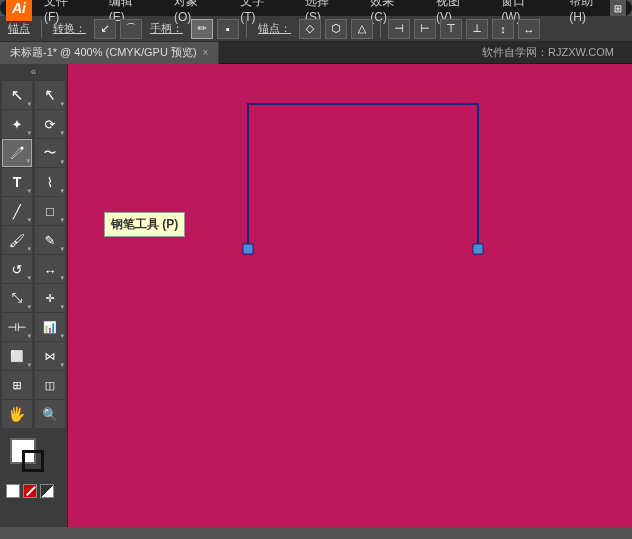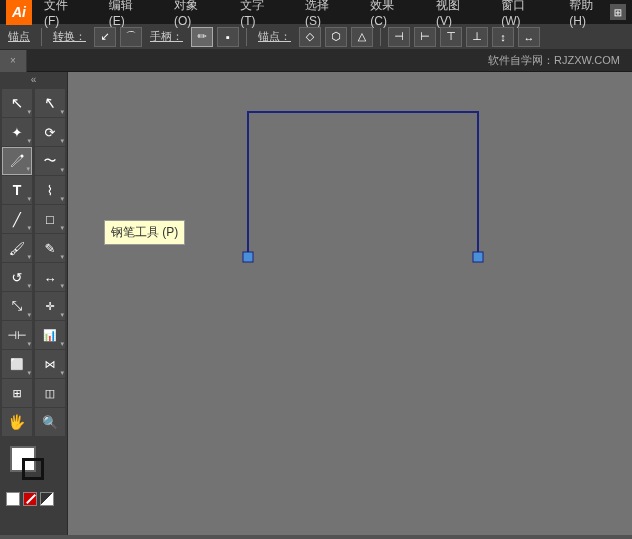--- a/index.html
+++ b/index.html
@@ -1,24 +1,25 @@
 <!DOCTYPE html>
 <html><head>
   <meta charset="utf-8">
   <style>
     * { margin: 0; padding: 0; box-sizing: border-box; }
     body { width: 632px; height: 539px; background: #535353; font-family: Arial, sans-serif; font-size: 12px; color: #fff; overflow: hidden; user-select: none; }
 
     
     .title-bar {
-      height: 24px;
+      height: 16px;
       background: #1a1a1a;
       display: flex;
       align-items: center;
       padding: 0 6px;
+      border-radius: 11px;
     }
     .ai-logo {
       width: 26px; height: 26px;
       background: #ff6a00;
       display: flex; align-items: center; justify-content: center;
       font-weight: bold; font-size: 14px; color: #fff;
       margin-right: 4px;
       font-style: italic;
     }
     .menu-bar {
@@ -67,21 +68,21 @@
       background: #535353;
       padding: 0 10px;
       display: flex; align-items: center; gap: 6px;
       font-size: 11px; color: #ddd;
       border-right: 1px solid #3a3a3a;
       cursor: pointer;
     }
     .tab-close { font-size: 10px; color: #aaa; cursor: pointer; }
     .tab-right-info {
       margin-left: auto;
-      padding-right: 12px;
+      padding-right: 18px;
       font-size: 11px;
       color: #aaa;
     }
 
     
     .main-area {
       display: flex;
       height: calc(539px - 28px - 26px - 22px);
     }
 
@@ -127,23 +128,24 @@
       z-index: 100;
       pointer-events: none;
     }
     .swatch-bottom {
       padding: 4px 2px 4px 4px;
     }
 
     
     .canvas-area {
       flex: 1;
-      background: #737373;
+      background: #be185d;
       position: relative;
       overflow: hidden;
+      font-weight: bold;
     }
     
     .path-container {
       position: absolute;
       left: 170px;
       top: 30px;
       width: 250px;
       height: 160px;
     }
     .path-svg {
@@ -191,20 +193,21 @@
   <div class="tb-btn">⊣</div>
   <div class="tb-btn">⊢</div>
   <div class="tb-btn">⊤</div>
   <div class="tb-btn">⊥</div>
   <div class="tb-btn">↕</div>
   <div class="tb-btn">↔</div>
 </div>
 
 <div class="tab-bar">
   <div class="tab">
+    <span>未标题-1* @ 400% (CMYK/GPU 预览)</span>
     <span class="tab-close">×</span>
   </div>
   <div class="tab-right-info">软件自学网：RJZXW.COM</div>
 </div>
 
 <div class="main-area">
 
   <div class="toolbox">
 
     <div style="text-align:center; padding:2px; color:#aaa; font-size:10px; cursor:pointer;">«</div>

